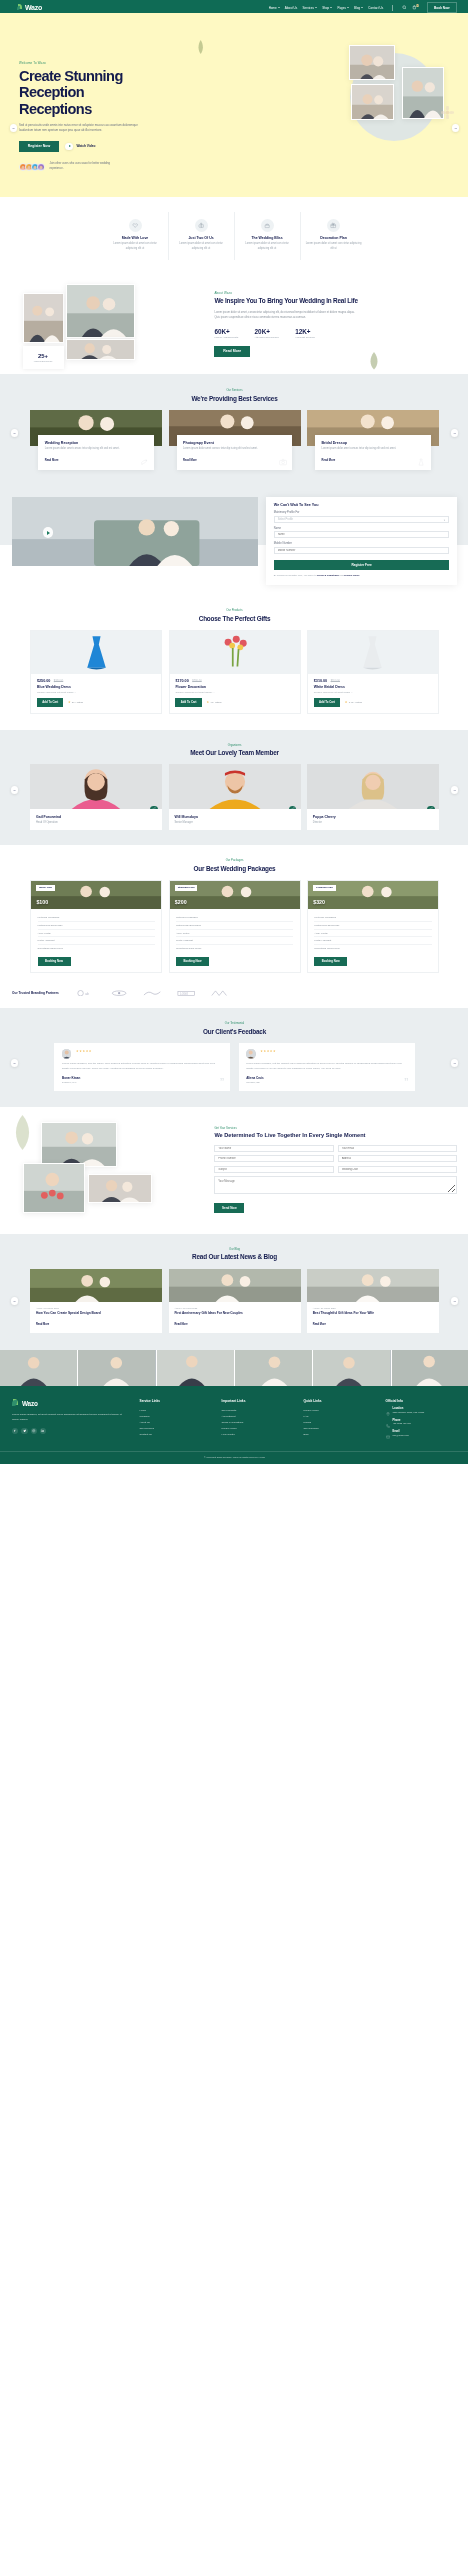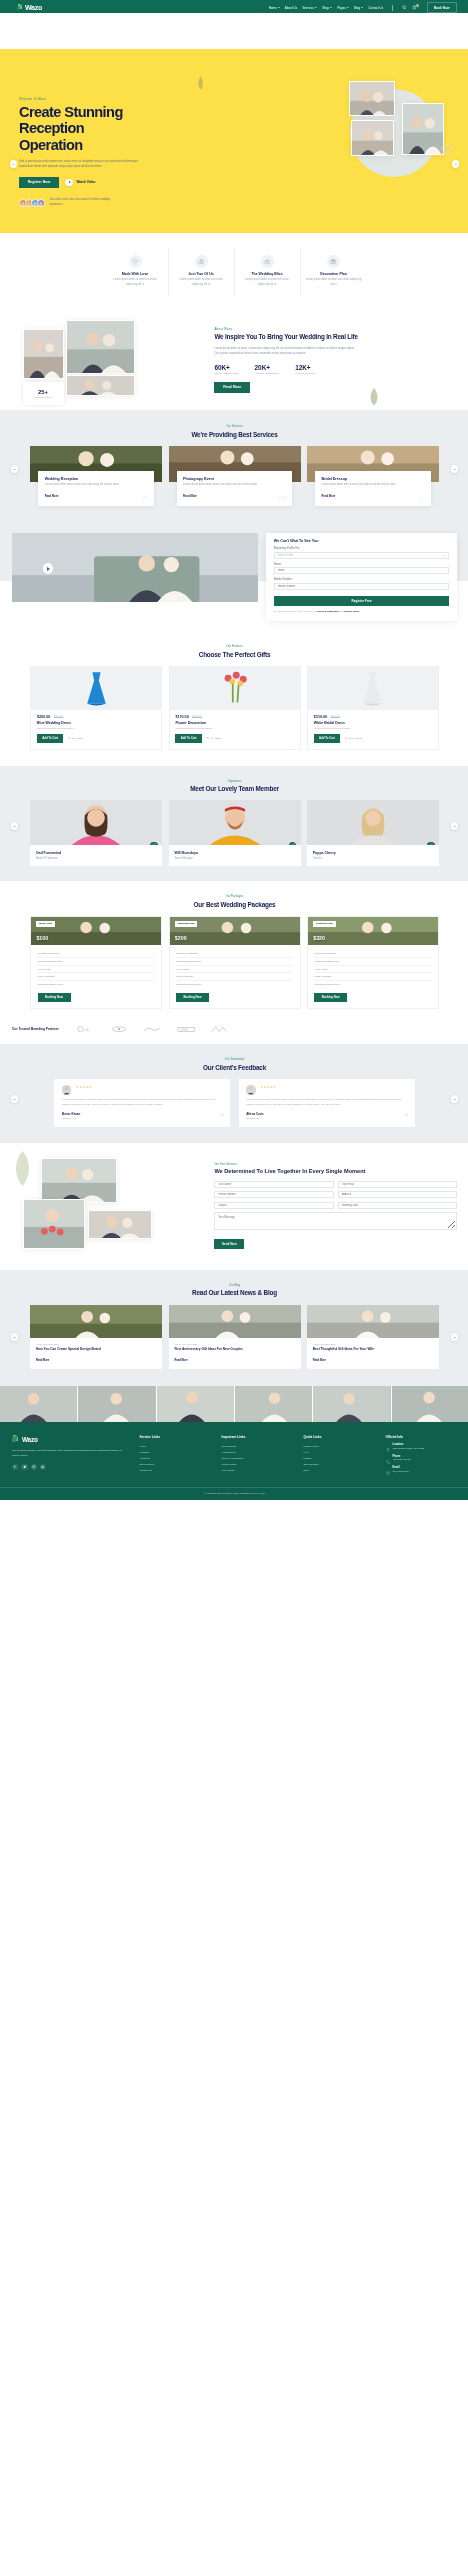--- a/index.html
+++ b/index.html
@@ -47,21 +47,21 @@
     font-size:2px; border-radius:50%; width:3.2px; height:3.2px;
     display:flex;align-items:center;justify-content:center; font-weight:bold;
   }
   .book-btn {
     background:#0f6b55; color:#fff; font-size:3.2px; font-weight:bold;
     padding:2.6px 6.4px; margin-left:4.1px; cursor:pointer; white-space:nowrap;
     border:0.6px solid rgba(255,255,255,.25);
   }
 
   
-  .hero { background:#fde047; padding:23.4px 0 24.6px; position:relative;margin-top:36px; }
+  .hero { background:#fef9c3; padding:23.4px 0 24.6px; position:relative; }
   .hero-inner { width:445px; margin:0 auto; display:flex; position:relative; }
   .hero-left { width:176px; padding-left:7px; padding-top:24.6px; }
   .eyebrow { color:#2f8f6c; font-size:2.9px; letter-spacing:0.2px; margin-bottom:2.9px; }
   .hero-h1 { font-size:14.6px; line-height:1.13; font-weight:bold; letter-spacing:-0.6px; color:#141b4d; }
   .hero-p { font-size:2.9px; line-height:1.85; color:#6b7280; margin-top:5.3px; width:129px; }
   .hero-cta { display:flex; align-items:center; gap:6.4px; margin-top:7.6px; }
   .btn-primary {
     background:#176b55; color:#fff; font-size:3.5px; font-weight:bold;
     padding:3.5px 8.8px; cursor:pointer; display:inline-block;
   }
@@ -362,21 +362,21 @@
   <section class="hero">
     <div class="hero-inner">
       <div class="arrow-circle hero-arrow-l">←</div>
       <div class="arrow-circle hero-arrow-r">→</div>
 
       <div class="hero-left">
         <div class="eyebrow">Welcome To Wazo</div>
         <h1 class="hero-h1">
           <div>Create Stunning</div>
           <div>Reception</div>
-          <div>Operation</div>
+          <div>Receptions</div>
         </h1>
         <p class="hero-p">Sed ut perscicatis unde omnis iste natus error sit voluptate maccus accusantium doloremque laudantium totam rem aperiam eaque ipsa quae ab illo inventore.</p>
         <div class="hero-cta">
           <div class="btn-primary">Register Now</div>
           <div class="watch">
             <div class="play-circle">
                 <div class="tri"></div>
               </div>
             <span class="watch-txt">Watch Video</span>
           </div>

